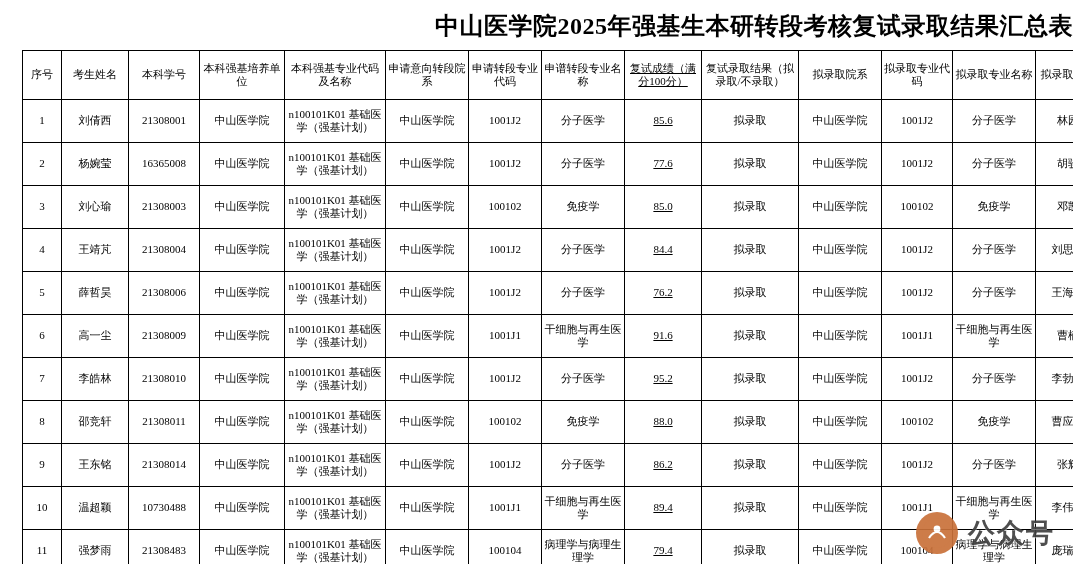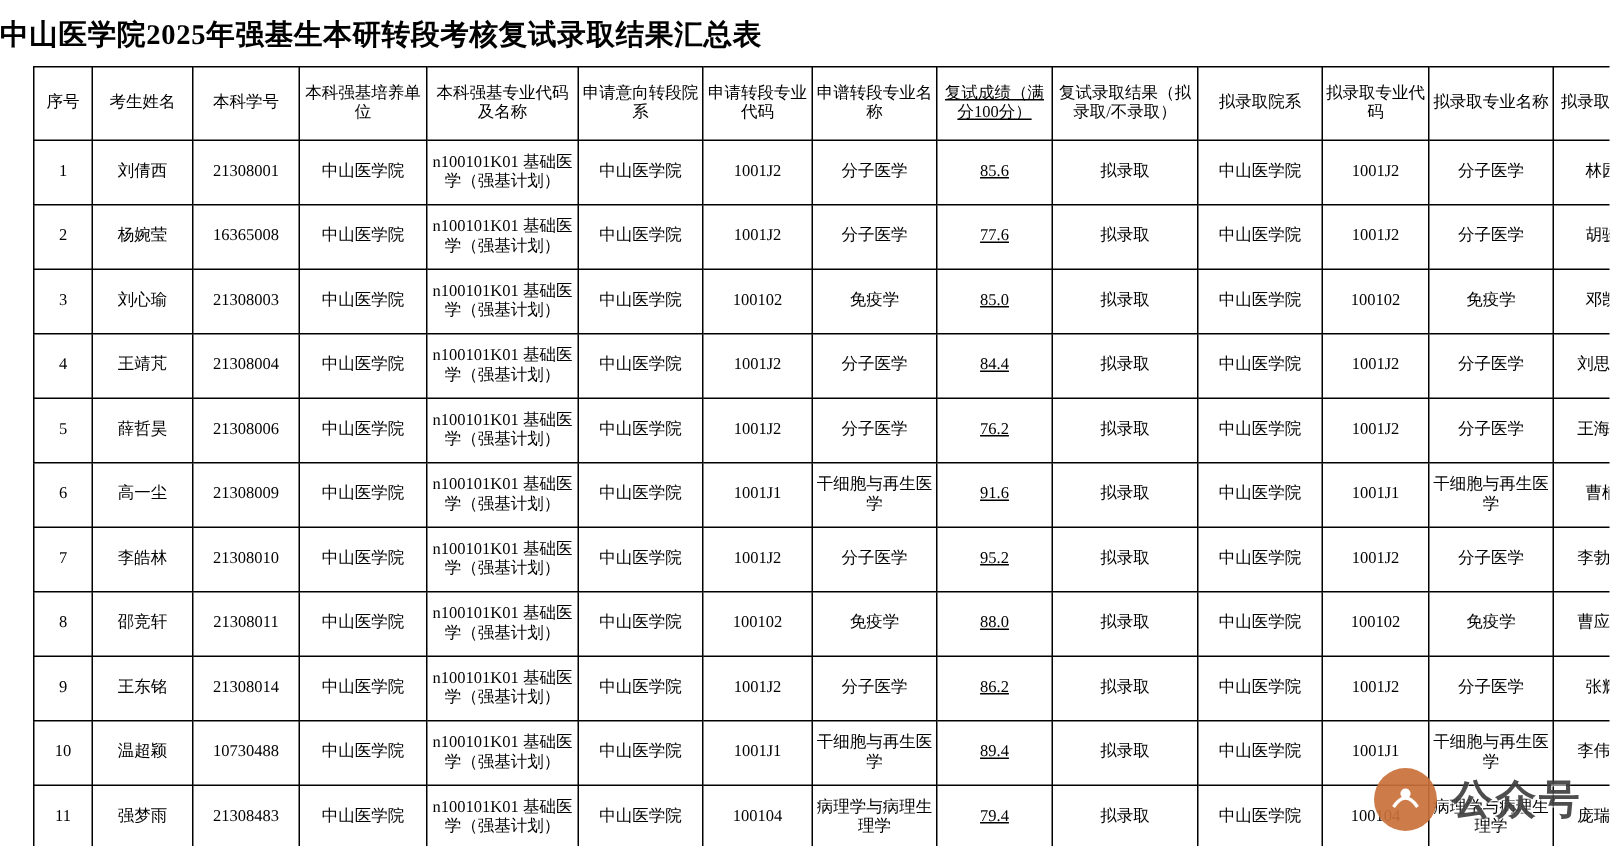--- a/index.html
+++ b/index.html
@@ -9,22 +9,22 @@
   }
   body {
     width: 1073px;
     height: 564px;
     font-family: "Liberation Serif", "DejaVu Serif", serif;
     color: #000000;
     position: relative;
     overflow: hidden;
   }
   #page-title {
-    text-align: left;
-    font-size: 19px;
+    text-align: right;
+    font-size: 24px;
     font-weight: bold;
     letter-spacing: 0.5px;
     padding: 10px 0 8px 0;
     font-family: "Liberation Serif", "DejaVu Serif", serif;
   }
   .table-wrap {
     padding: 0 22px;
     box-sizing: border-box;
     width: 1073px;
   }

